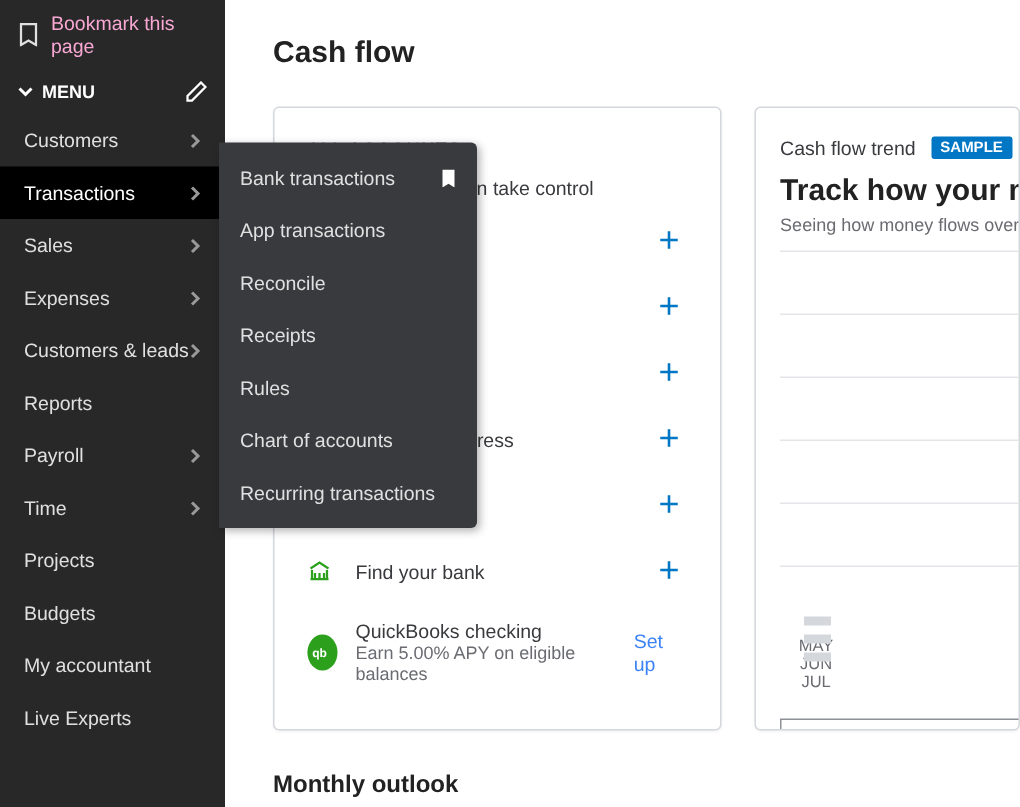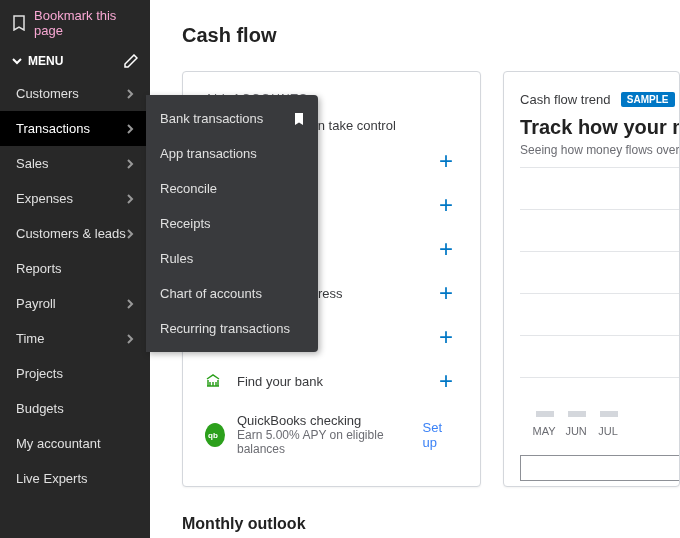--- a/index.html
+++ b/index.html
@@ -30,21 +30,21 @@
 .bank-sub { font-size: 12px; color: #6b6c72; }
 .plus-btn { color: #0077c5; font-size: 24px; font-weight: 300; cursor: pointer; width: 24px; text-align: center; line-height: 1; }
 .setup-link { color: #3b82f6; font-size: 13px; cursor: pointer; }
 
 .trend-label { font-size: 13px; color: #393a3d; display: inline-block; }
 .sample-badge { display: inline-block; background: #0077c5; color: #fff; font-size: 10px; font-weight: 700; padding: 2px 6px; border-radius: 2px; margin-left: 6px; vertical-align: middle; }
 .trend-title { font-size: 20px; font-weight: 700; color: #222; margin-top: 8px; }
 .trend-sub { font-size: 12px; color: #6b6c72; margin-top: 4px; margin-bottom: 10px; }
 .chart-area { height: 240px; position: relative; }
 .chart-line { border-top: 1px solid #e3e5e8; height: 42px; }
-.chart-axis { display: flex; margin-top: 6px; margin-left: 8px; }
+.chart-axis { display: flex; margin-top: 6px; margin-left: 8px; flex-direction: column; }
 .chart-month { font-size: 11px; color: #6b6c72; width: 32px; text-align: center; position: relative; }
 .chart-month::before { content: ''; position: absolute; top: -14px; left: 8px; width: 18px; height: 6px; background: #d4d7dc; }
 .chart-box { border: 1px solid #8d9096; height: 26px; margin-top: 18px; width: 164px; }
 
 .submenu { position: absolute; left: 146px; top: 95px; width: 172px; background: #393a3d; border-radius: 0 4px 4px 0; padding: 6px 0; z-index: 10; box-shadow: 2px 2px 6px rgba(0,0,0,0.3); }
 .submenu-item { display: flex; align-items: center; justify-content: space-between; padding: 10px 14px; font-size: 13px; color: #e0e0e0; cursor: pointer; }
 
 .outlook-title { font-size: 16px; font-weight: 700; color: #222; margin-top: 28px; }
 
 svg { display: block; }

